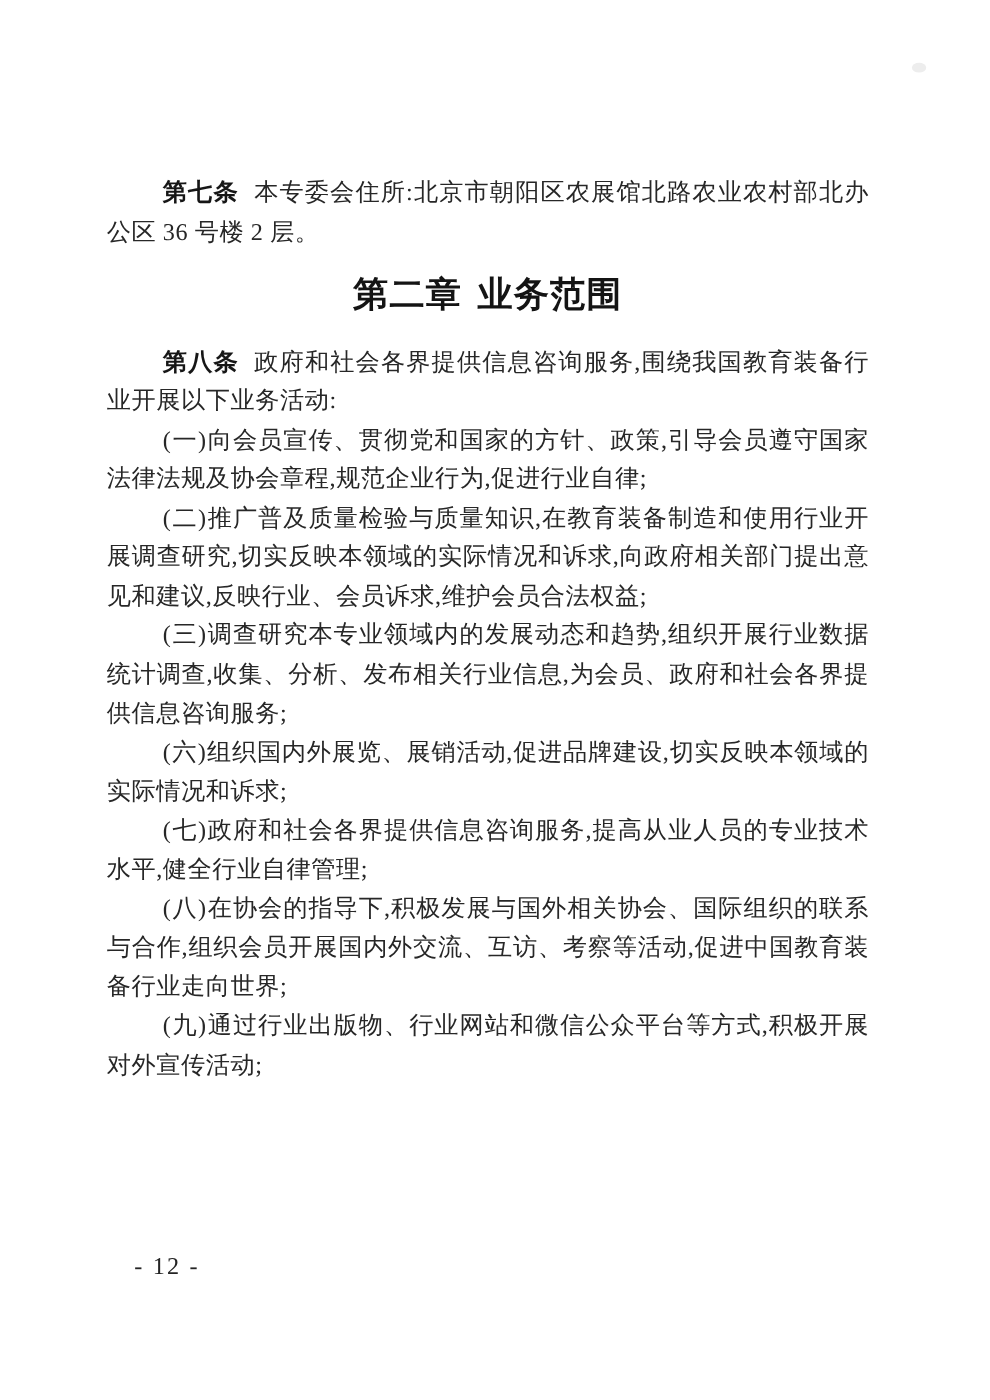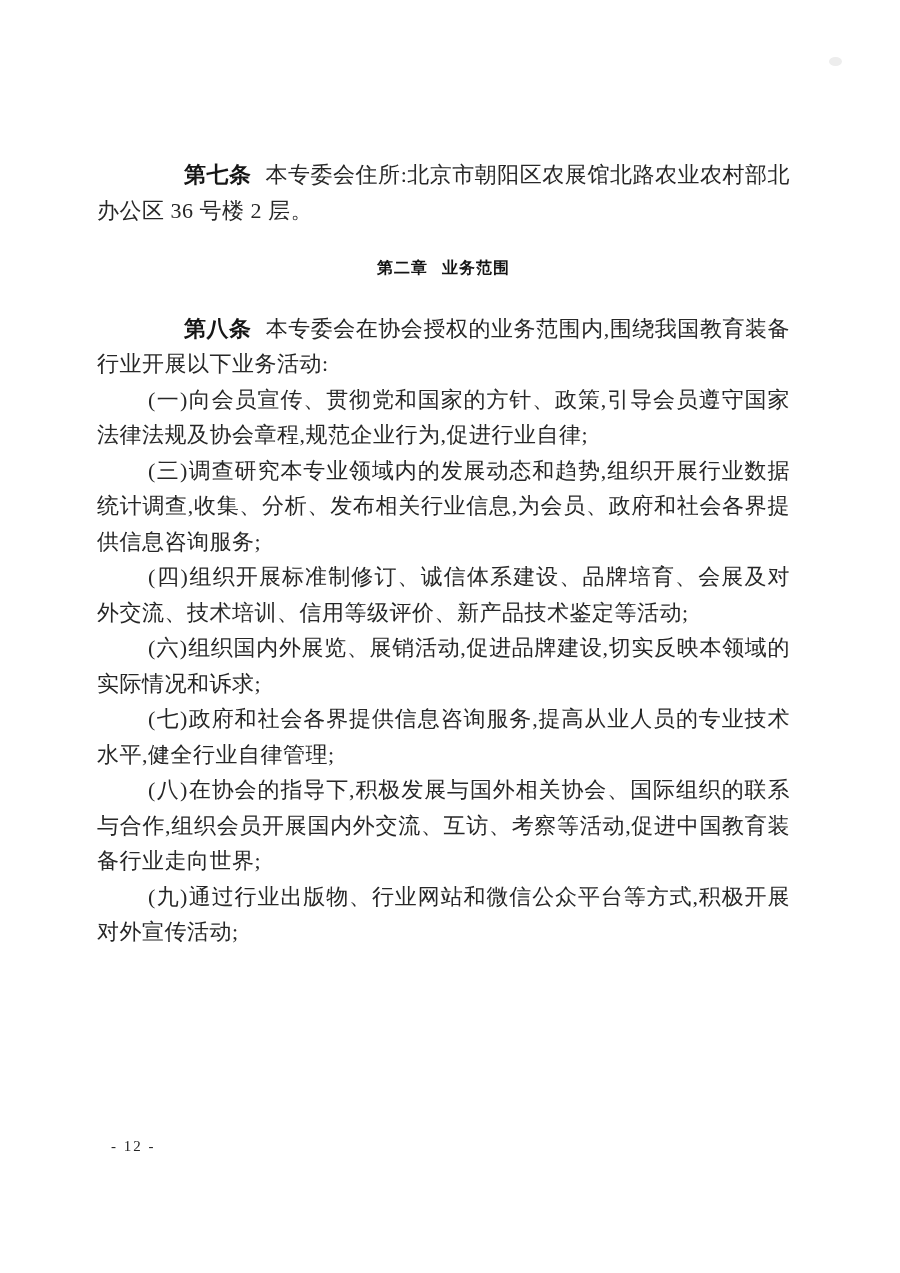--- a/index.html
+++ b/index.html
@@ -27,44 +27,43 @@
     letter-spacing: 0.5px;
   }
   .doc p {
     margin: 0;
     text-indent: 51px;
   }
   .article-label {
     font-weight: 700;
     color: #161616;
     margin-right: 14px;
-    margin-left: 36px;
   }
   .chapter {
     text-indent: 0 !important;
     text-align: center;
     font-family: "DejaVu Sans", "Liberation Sans", sans-serif;
     font-weight: 700;
-    font-size: 16px;
+    font-size: 32px;
     color: #141414;
     margin: 22px 0 25px 0 !important;
     letter-spacing: 1px;
   }
   .chapter-gap {
     display: inline-block;
     width: 14px;
   }
   .item-num {
     letter-spacing: 1px;
   }
   .pagenum {
     position: absolute;
-    left: 111px;
+    left: 122px;
     top: 1138px;
-    font-size: 15px;
+    font-size: 22px;
     color: #242424;
     letter-spacing: 2px;
     font-family: "Liberation Serif", "DejaVu Serif", serif;
   }
   .scan-speck {
     position: absolute;
     left: 829px;
     top: 57px;
     width: 13px;
     height: 9px;
@@ -83,35 +82,35 @@
 
     <p>
       <span class="article-label">第七条</span><span>本专委会住所:北京市朝阳区农展馆北路农业农村部北办公区 36 号楼 2 层。</span>
     </p>
 
     <p class="chapter">
       <span>第二章</span><span class="chapter-gap"></span><span>业务范围</span>
     </p>
 
     <p>
-      <span class="article-label">第八条</span><span>本专委会在协会授权的业务范围内,围绕我国教育装备行业开展以下业务活动:</span>
+      <span class="article-label">第八条</span><span>政府和社会各界提供信息咨询服务,围绕我国教育装备行业开展以下业务活动:</span>
     </p>
 
     <p>
       <span class="item-num">(一)</span><span>向会员宣传、贯彻党和国家的方针、政策,引导会员遵守国家法律法规及协会章程,规范企业行为,促进行业自律;</span>
     </p>
 
+    <p>
+      <span class="item-num">(二)</span><span>推广普及质量检验与质量知识,在教育装备制造和使用行业开展调查研究,切实反映本领域的实际情况和诉求,向政府相关部门提出意见和建议,反映行业、会员诉求,维护会员合法权益;</span>
+    </p>
 
     <p>
       <span class="item-num">(三)</span><span>调查研究本专业领域内的发展动态和趋势,组织开展行业数据统计调查,收集、分析、发布相关行业信息,为会员、政府和社会各界提供信息咨询服务;</span>
     </p>
 
-    <p>
-      <span class="item-num">(四)</span><span>组织开展标准制修订、诚信体系建设、品牌培育、会展及对外交流、技术培训、信用等级评价、新产品技术鉴定等活动;</span>
-    </p>
 
 
     <p>
       <span class="item-num">(六)</span><span>组织国内外展览、展销活动,促进品牌建设,切实反映本领域的实际情况和诉求;</span>
     </p>
 
     <p>
       <span class="item-num">(七)</span><span>政府和社会各界提供信息咨询服务,提高从业人员的专业技术水平,健全行业自律管理;</span>
     </p>
 

